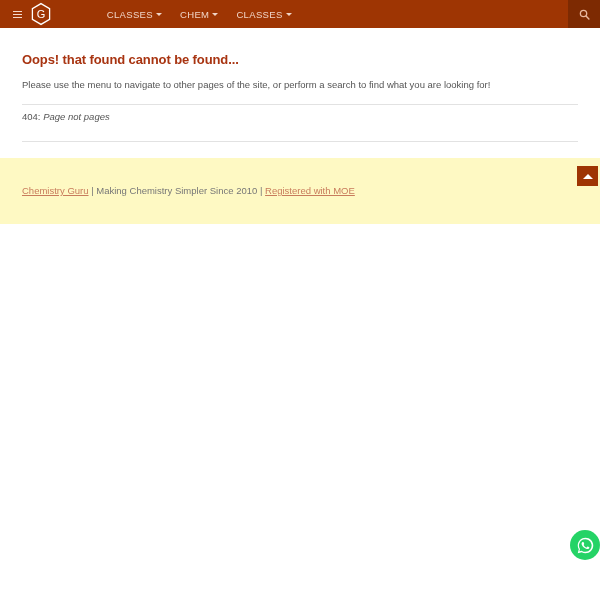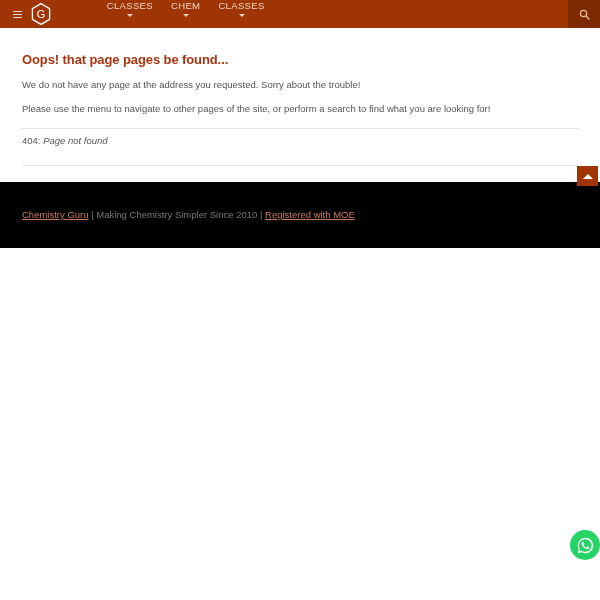--- a/index.html
+++ b/index.html
@@ -80,21 +80,20 @@
     align-items: center;
     gap: 3px;
     padding: 0 9px;
     height: 28px;
     font-size: 9.5px;
     letter-spacing: 0.35px;
     color: #f0d4c6;
     text-decoration: none;
     cursor: pointer;
     white-space: nowrap;
-    flex-direction: column;
   }
 
   .caret {
     display: inline-block;
     width: 0; height: 0;
     border-left: 3px solid transparent;
     border-right: 3px solid transparent;
     border-top: 3.5px solid #f0d4c6;
   }
 
@@ -144,21 +143,21 @@
     font-size: 9.5px;
     color: #555555;
     padding: 6px 0 6px 0;
   }
   .errline em { font-style: italic; }
 
   
   .footer-spacer { height: 16px; background: #ffffff; }
 
   .footer {
-    background: #000000;
+    background: #fef9c3;
     height: 66px;
     padding-top: 27px;
     padding-left: 22px;
   }
 
   .footer-line {
     font-size: 9.5px;
     color: #777777;
   }
   .footer-line a {
@@ -242,31 +241,30 @@
   <button class="search-btn">
     <svg width="11" height="11" viewBox="0 0 16 16">
       <circle cx="6.6" cy="6.6" r="4.6" fill="none" stroke="#e8b79e" stroke-width="1.9"></circle>
       <line x1="10.2" y1="10.2" x2="14.4" y2="14.4" stroke="#e8b79e" stroke-width="2.1" stroke-linecap="round"></line>
     </svg>
   </button>
 </div>
 
 <div class="main">
 
-  <h1 class="page-title">Oops! that page pages be found...</h1>
-
-  <p class="para">We do not have any page at the address you requested. Sorry about the trouble!</p>
+  <h1 class="page-title">Oops! that found cannot be found...</h1>
+
 
   <p class="para">Please use the menu to navigate to other pages of the site, or perform a search to find what you are looking for!</p>
 
   <div class="hr"></div>
 
   <div class="errline">
     <span>404:</span>
-    <em>Page not found</em>
+    <em>Page not pages</em>
   </div>
 
   <div class="hr"></div>
 </div>
 
 <div class="footer-spacer"></div>
 
 <div class="footer">
   <div class="footer-line"><a>Chemistry Guru</a><span> | </span><span>Making Chemistry Simpler Since 2010</span><span> | </span><a>Registered with MOE</a></div>
 </div>

